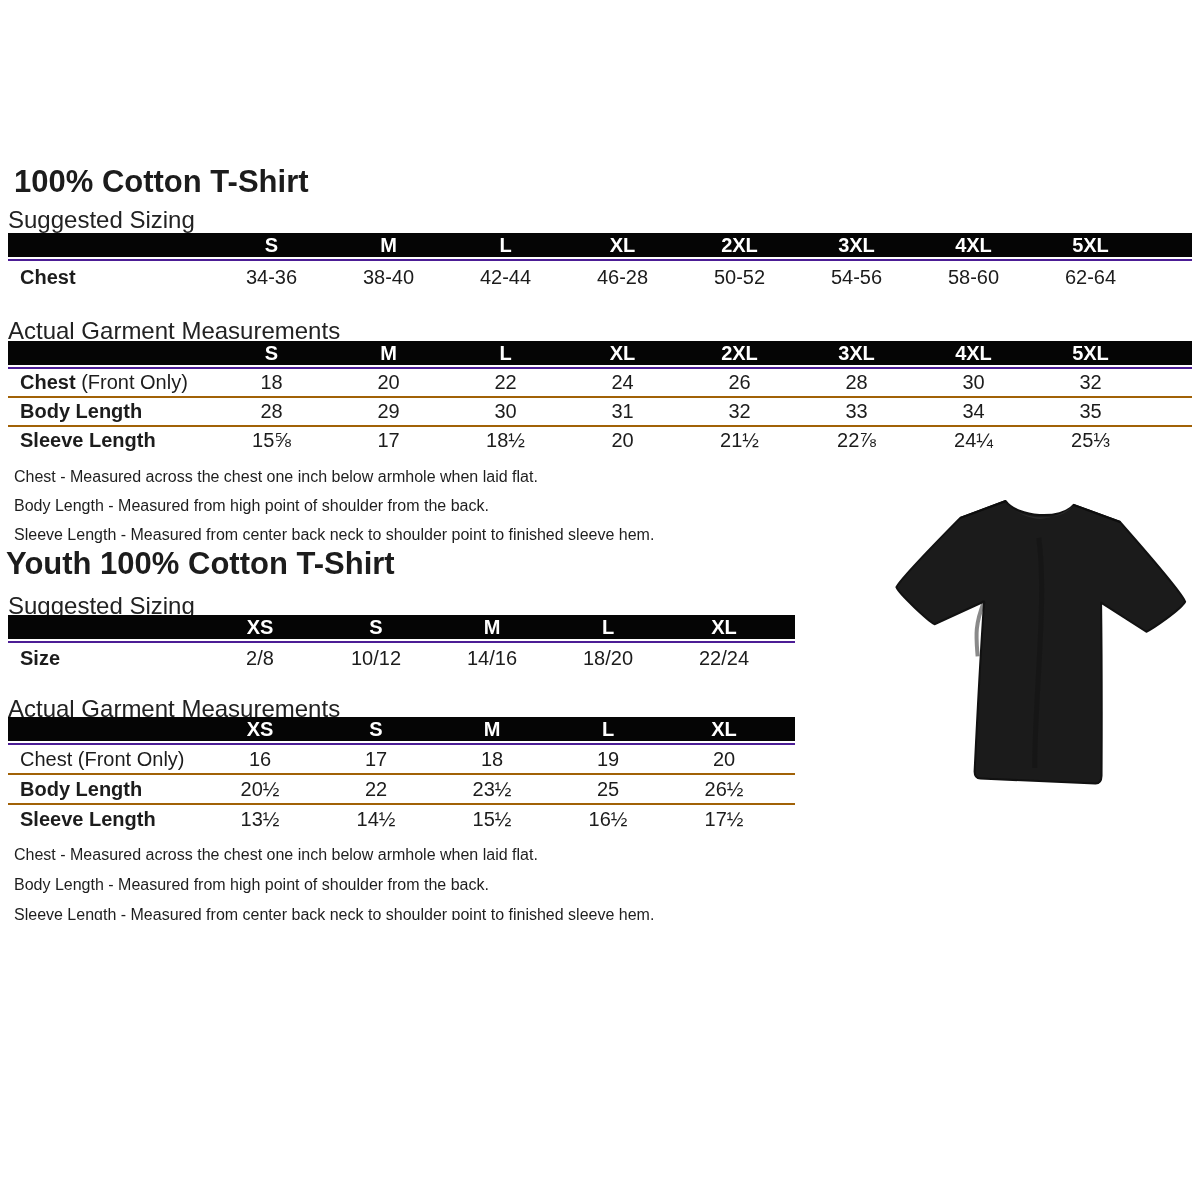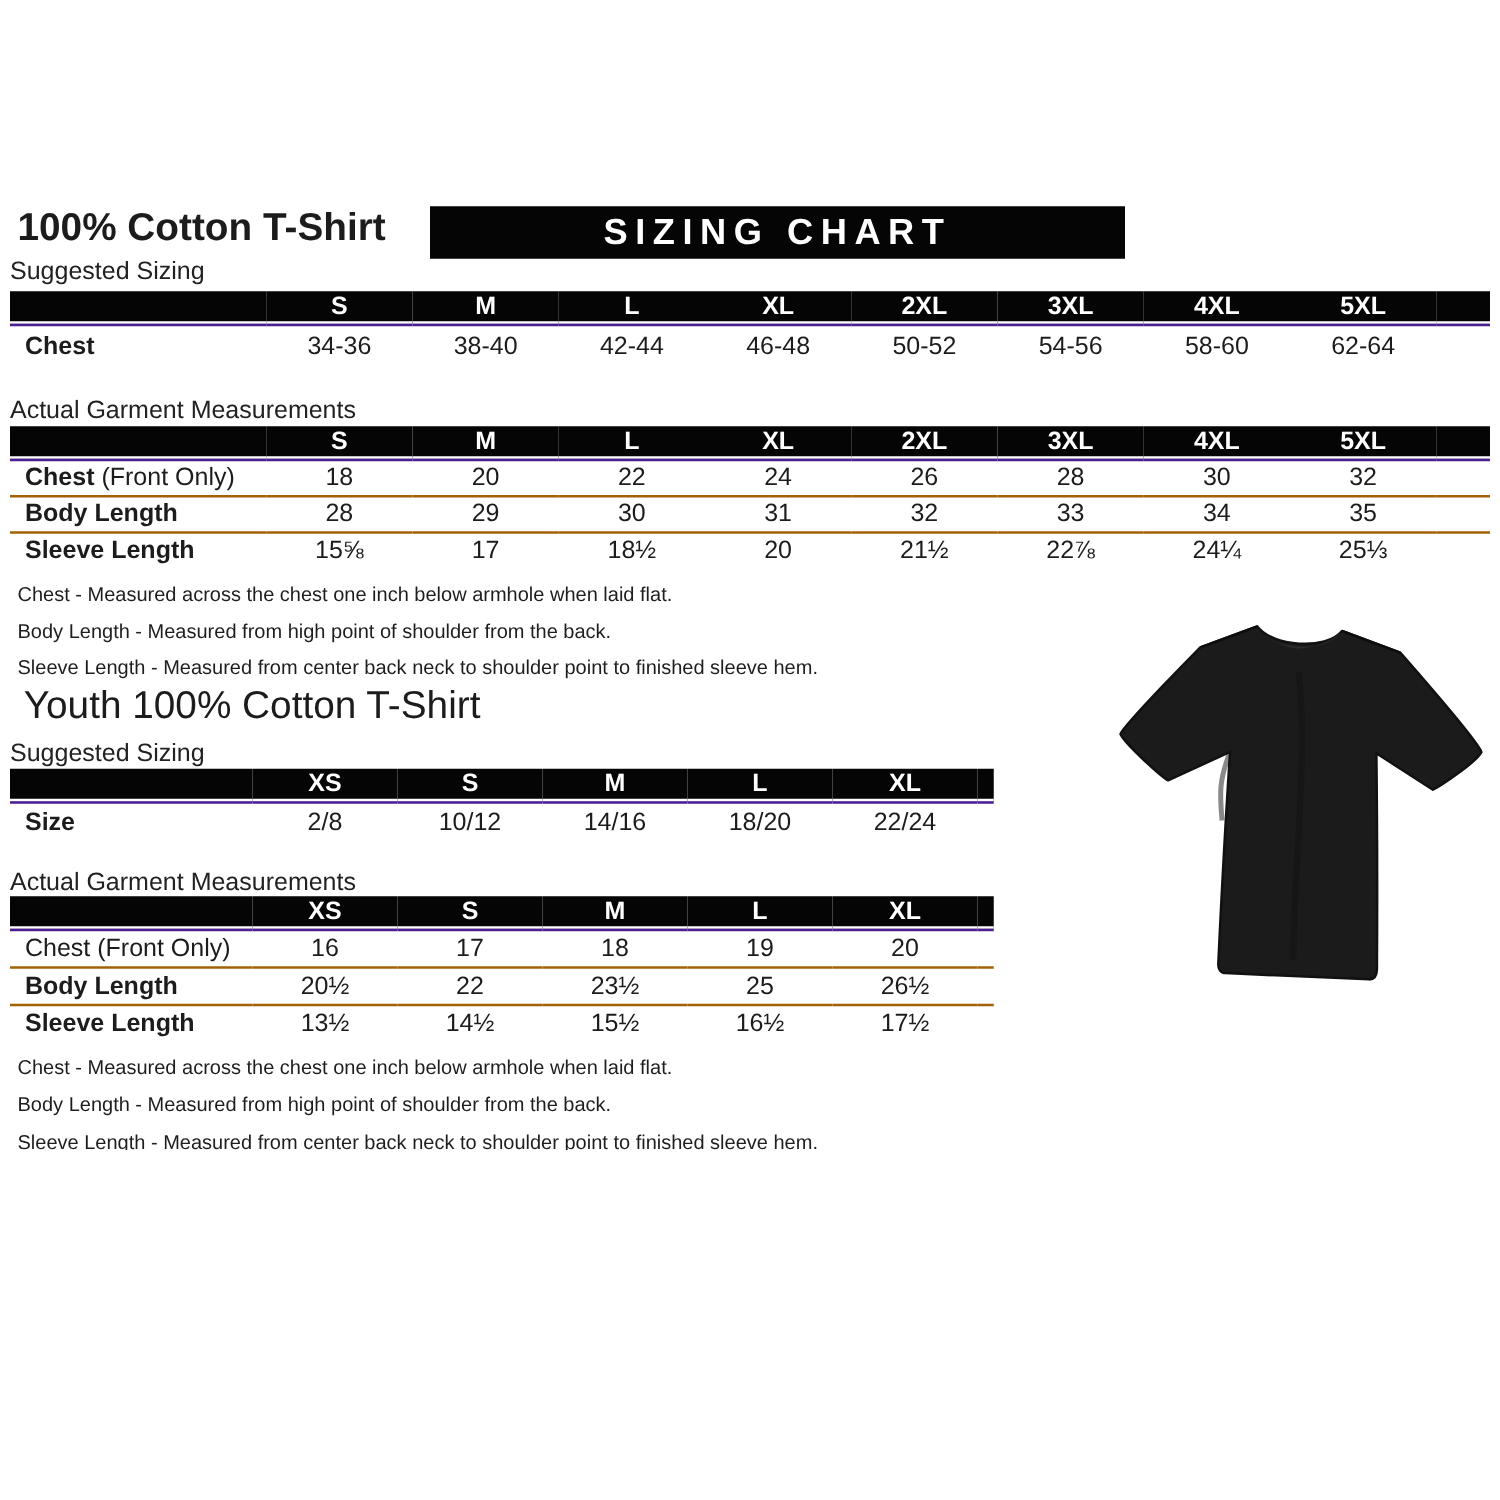--- a/index.html
+++ b/index.html
@@ -9,21 +9,21 @@
   }
   .abs { position:absolute; }
 
   .main-title { left:14px; top:164px; font-size:31px; font-weight:bold; letter-spacing:0px; }
   .banner {
     left:344px; top:165px; width:556px; height:42px; background:#050505;
     display:flex; align-items:center; justify-content:center;
   }
   .banner span { color:#fff; font-size:29px; font-weight:bold; letter-spacing:6px; }
 
-  .section-label { font-size:20px; color:#222; }
+  .section-label { font-size:24px; color:#222; }
 
   table { border-collapse:separate; border-spacing:0; table-layout:fixed; }
   th, td { box-sizing:border-box; padding:0; margin:0; }
   thead th {
     background:#050505; color:#ffffff; font-weight:bold; font-size:20px;
     height:26px; text-align:center; border-bottom:2px solid #ffffff;
   }
   tbody td { font-size:20px; text-align:center; color:#1c1c1c; }
   tbody td.labelcol { text-align:left; padding-left:12px; }
   .b { font-weight:bold; }
@@ -31,34 +31,31 @@
   tbody tr:first-child td { border-top:2px solid #4c1d95; }
   
   table.seps tbody tr + tr td { border-top:2px solid #a16207; }
 
   #adult-suggested tbody tr { height:34px; }
   #adult-actual tbody tr { height:29px; }
   #youth-suggested tbody tr { height:33px; }
   #youth-actual tbody tr { height:30px; }
 
   .notes div { font-size:16px; color:#1e1e1e; line-height:29px; }
-  .youth-title { left:19px; top:546px; font-size:31px; font-weight:normal;text-align:right; }
+  .youth-title { left:6px; top:546px; font-size:31px; font-weight:bold;text-align:right; }
 
   .tshirt-wrap { left:886px; top:478px; width:308px; height:330px; }
 </style>
 </head>
 <body>
 
 <div class="page">
 
   <div class="abs main-title">100% Cotton T-Shirt</div>
 
-  <div class="abs banner">
-    <span>SIZING CHART</span>
-  </div>
 
   <div class="abs section-label" style="left:8px; top:206px;">Suggested Sizing</div>
 
   <table id="adult-suggested" class="abs" style="left:8px; top:233px; width:1184px;">
     <colgroup>
         <col style="width:205px">
         <col span="8" style="width:117px">
         <col style="width:43px">
       </colgroup>
   <thead>
@@ -74,21 +71,21 @@
           <th>5XL</th>
           <th class="spacer"></th>
         </tr>
       </thead>
       <tbody>
         <tr>
           <td class="labelcol"><span class="b">Chest</span></td>
           <td>34-36</td>
           <td>38-40</td>
           <td>42-44</td>
-          <td>46-48</td>
+          <td>46-28</td>
           <td>50-52</td>
           <td>54-56</td>
           <td>58-60</td>
           <td>62-64</td>
           <td class="spacer"></td>
         </tr>
       </tbody>
     </table>
 
   <div class="abs section-label" style="left:8px; top:317px;">Actual Garment Measurements</div>

